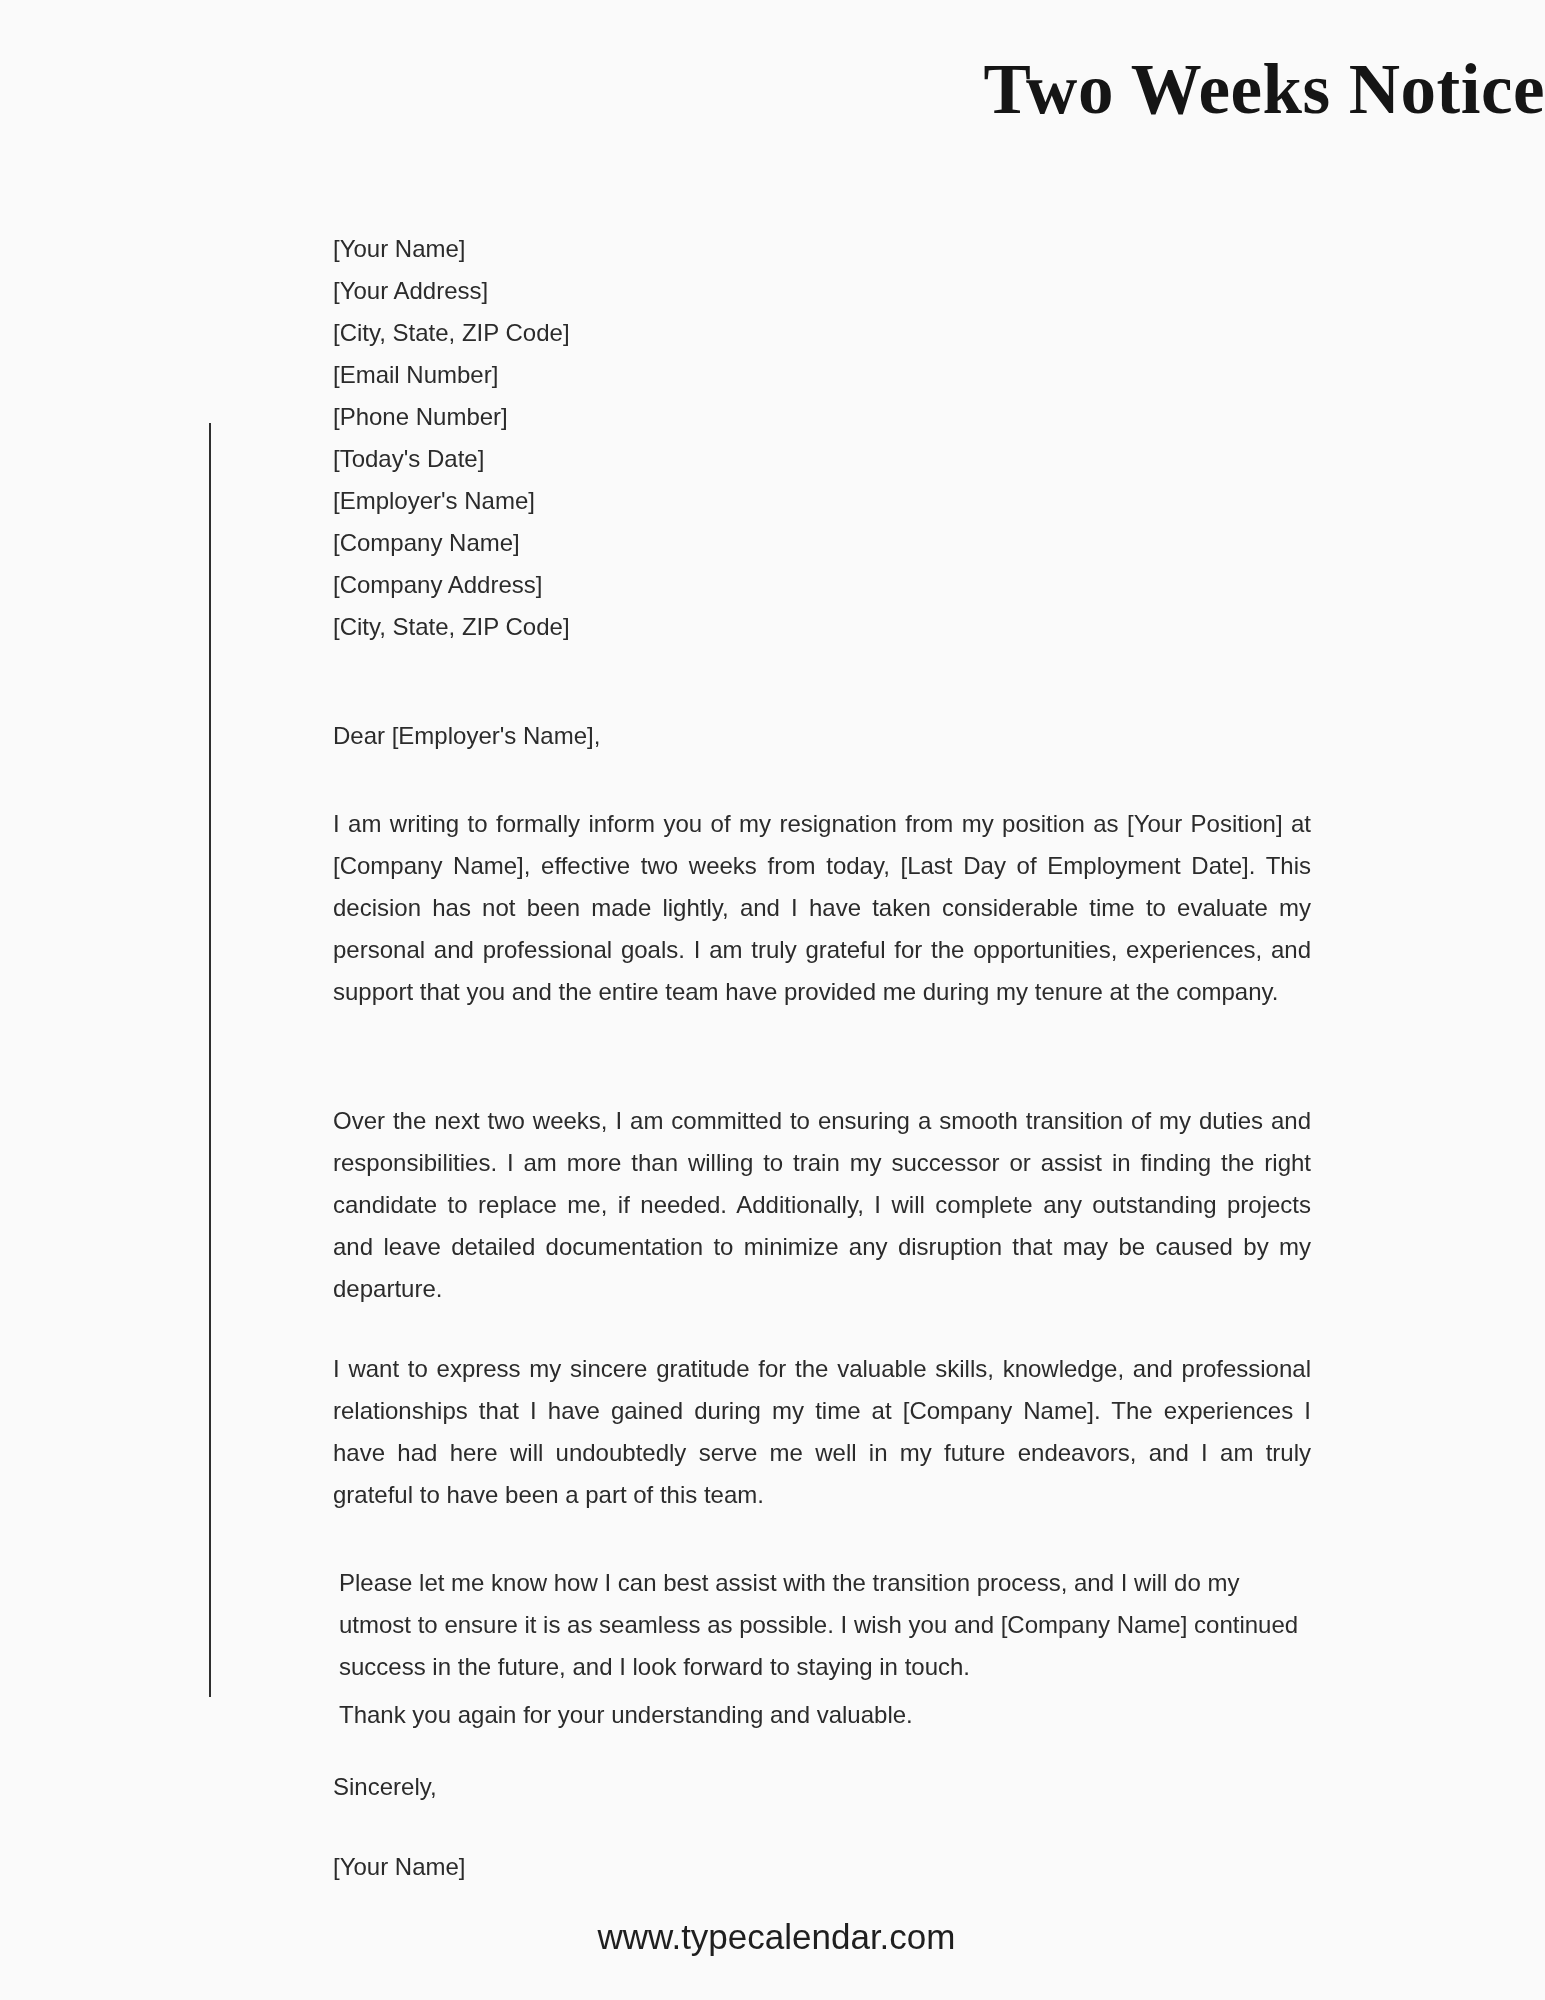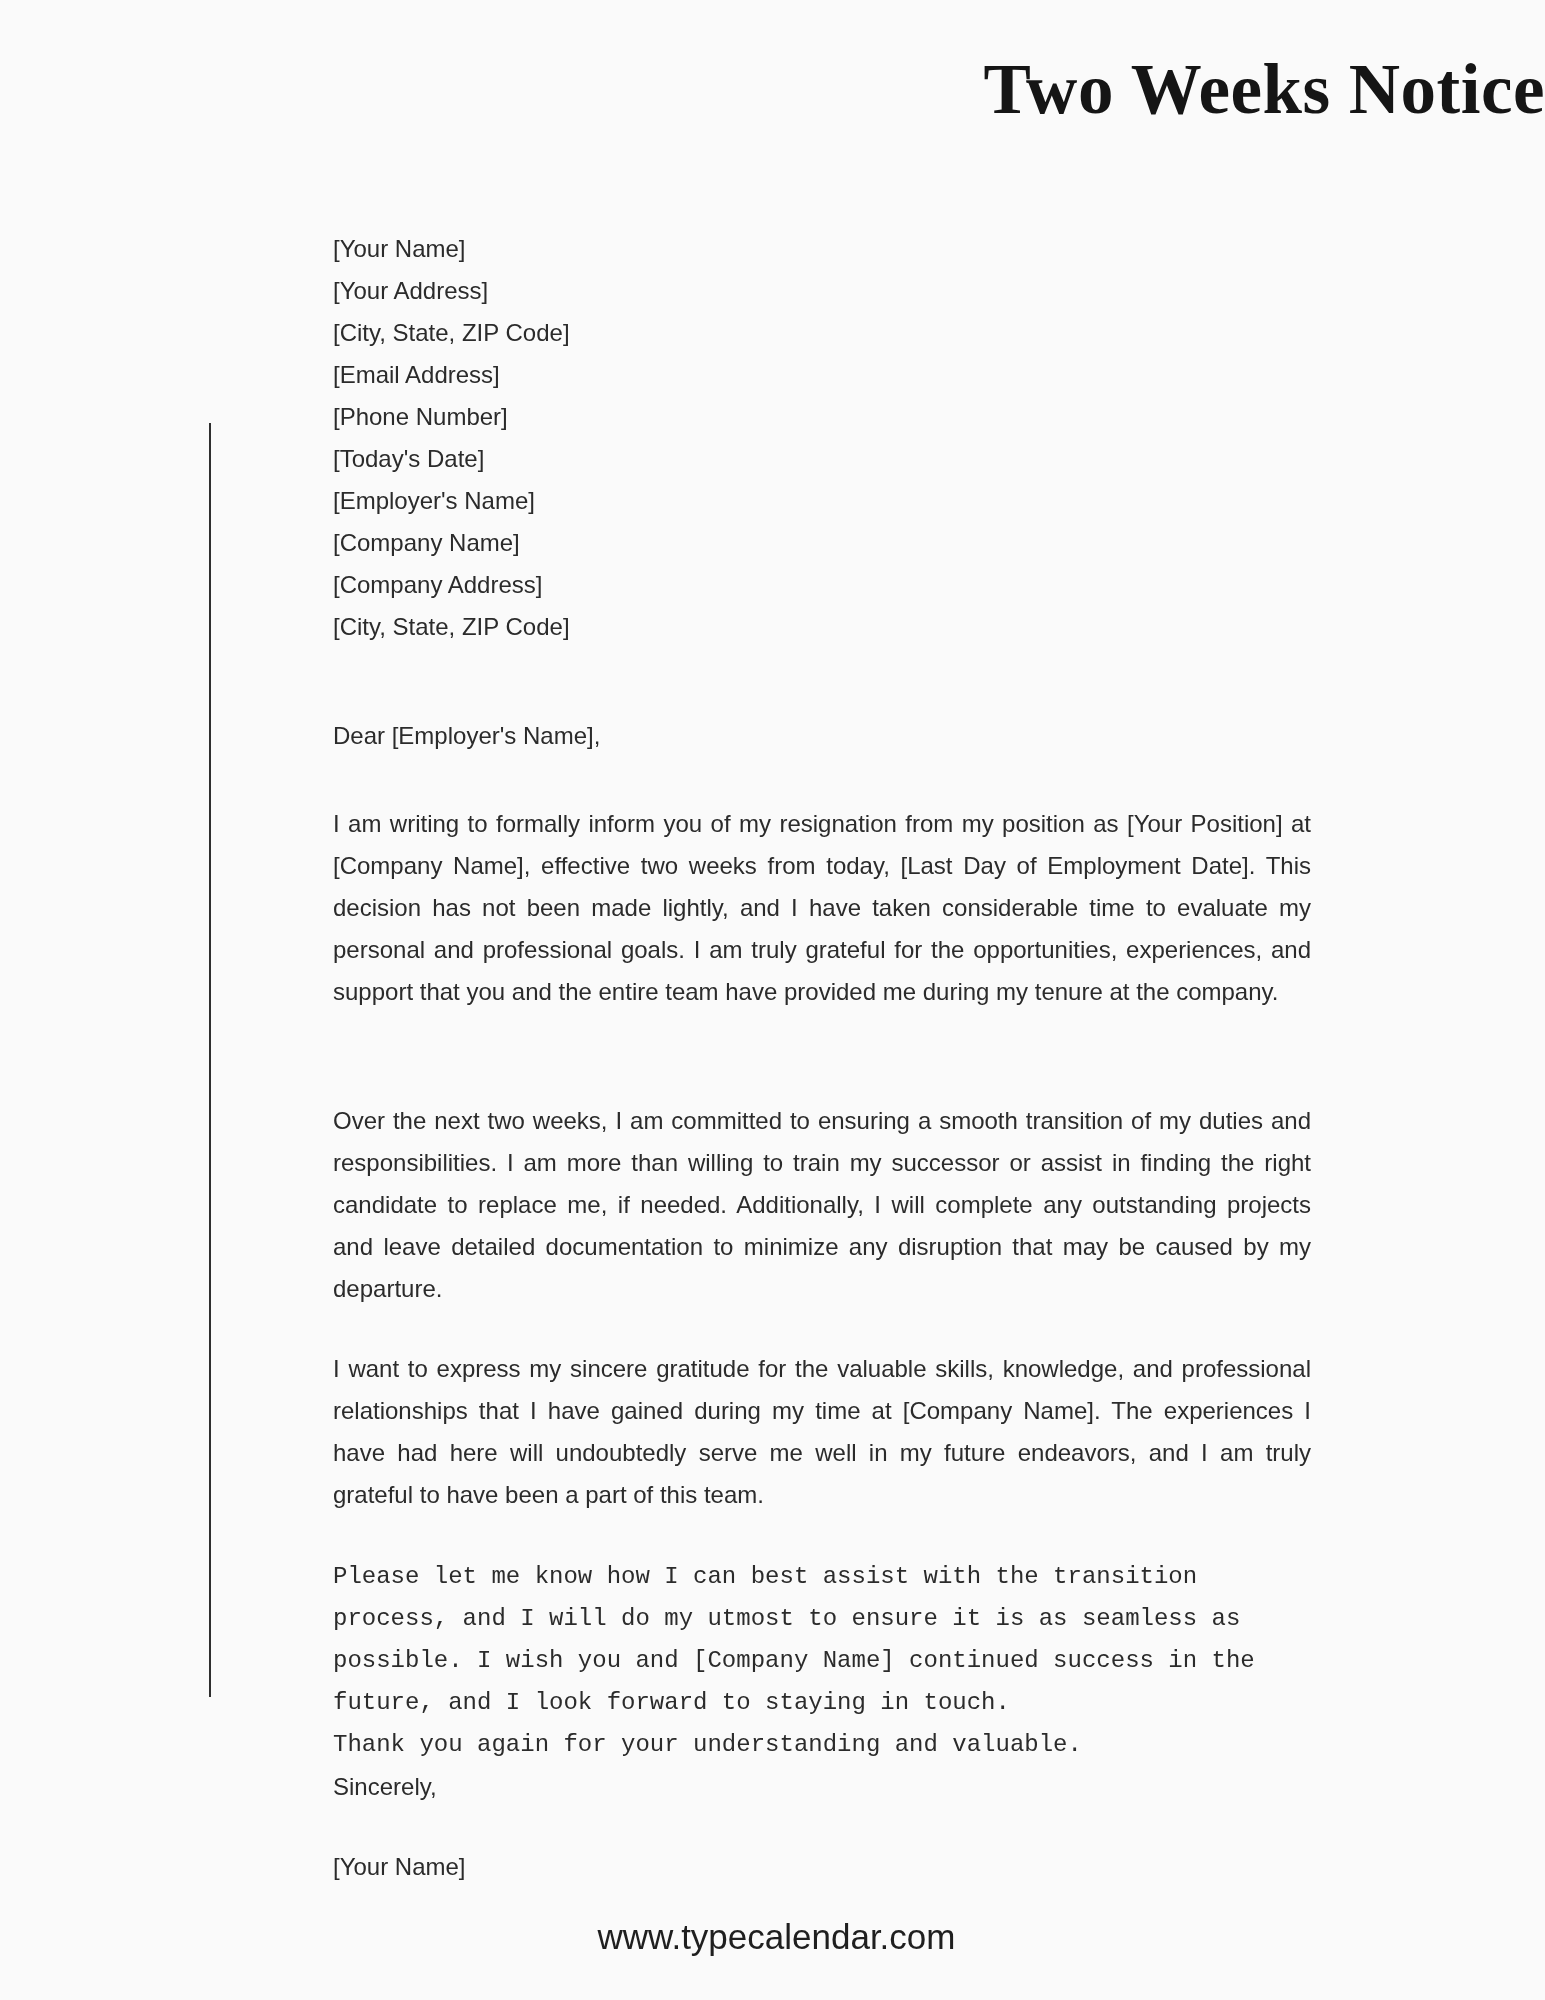--- a/index.html
+++ b/index.html
@@ -48,23 +48,22 @@
   }
   .sender-line {
     font-size: 24px;
     line-height: 42px;
     white-space: nowrap;
   }
   .para {
     text-align: justify;
   }
   .thanks {
-    margin: 0;
+    margin: 6px;
     text-align: left;
-    font-family: Liberation Mono, monospace;
   }
   .footer {
     position: absolute;
     top: 1916px;
     left: 4px;
     width: 100%;
     text-align: center;
     font-size: 35px;
     line-height: 42px;
     color: #1f1f1f;
@@ -76,21 +75,21 @@
 <div class="page">
 
   <h1 class="title">Two Weeks Notice</h1>
 
   <div class="vline"></div>
 
   <div class="block" style="top:228px">
     <div class="sender-line">[Your Name]</div>
     <div class="sender-line">[Your Address]</div>
     <div class="sender-line">[City, State, ZIP Code]</div>
-    <div class="sender-line">[Email Address]</div>
+    <div class="sender-line">[Email Number]</div>
     <div class="sender-line">[Phone Number]</div>
     <div class="sender-line">[Today's Date]</div>
     <div class="sender-line">[Employer's Name]</div>
     <div class="sender-line">[Company Name]</div>
     <div class="sender-line">[Company Address]</div>
     <div class="sender-line">[City, State, ZIP Code]</div>
   </div>
 
   <div class="block" style="top:715px">Dear [Employer's Name],</div>
 

